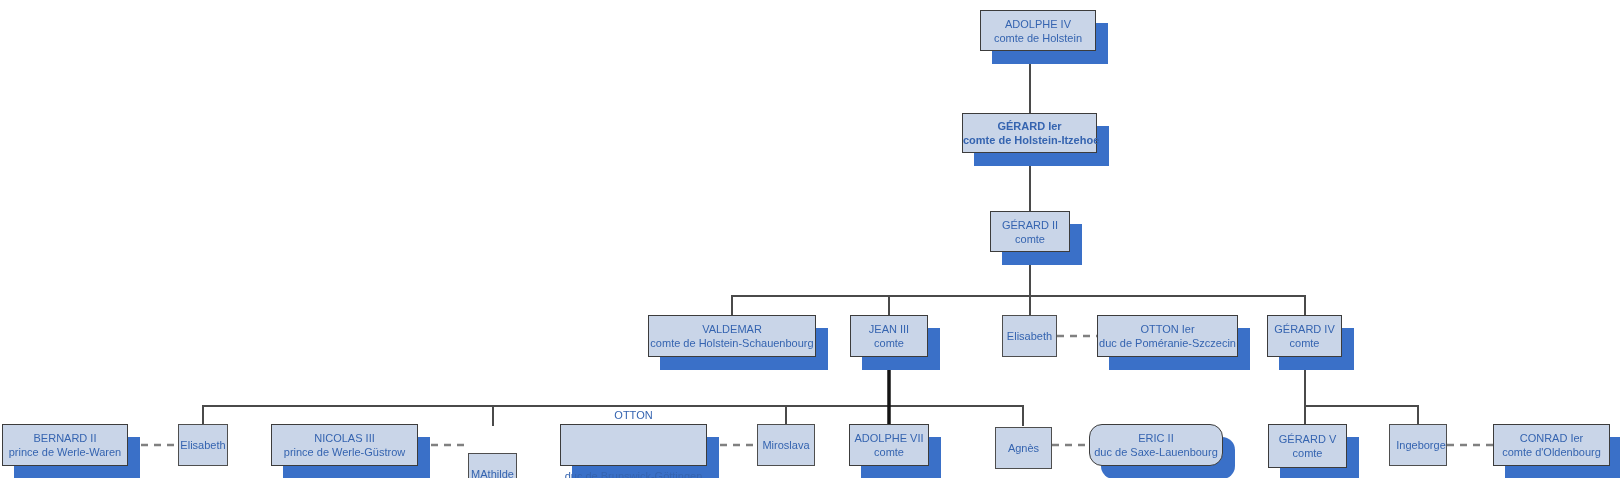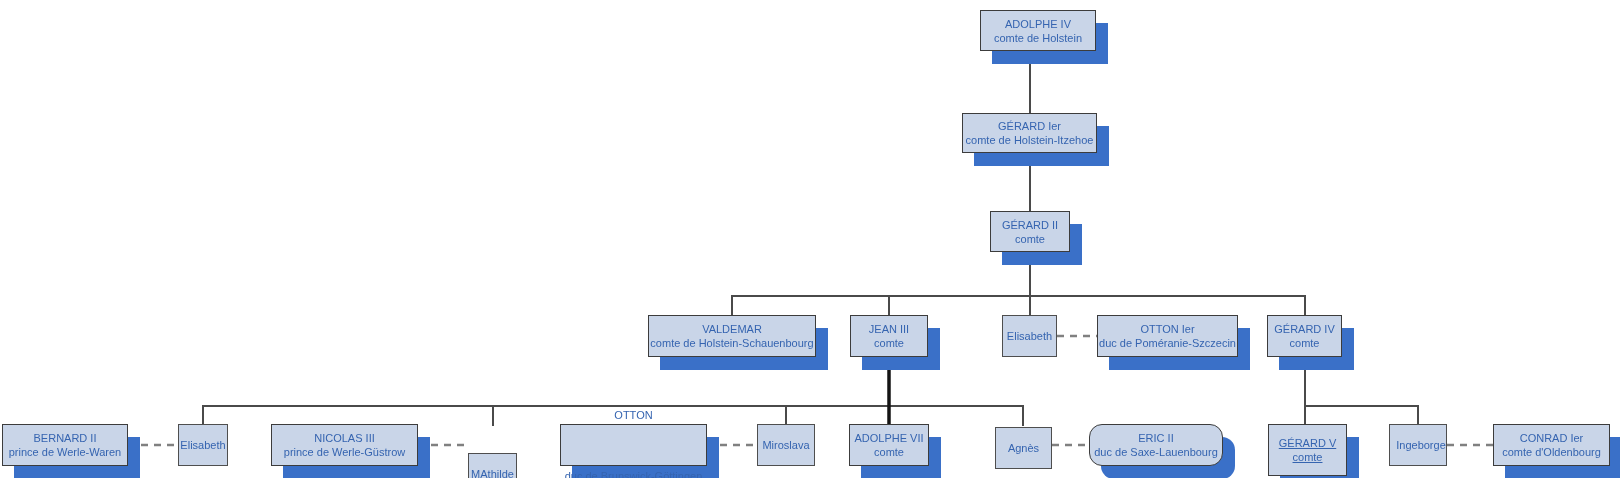--- a/index.html
+++ b/index.html
@@ -51,21 +51,21 @@
     <path class="marriage" d="M707 445 H757"></path>
     <path class="marriage" d="M1052 445 H1089"></path>
     <path class="marriage" d="M1447 445 H1493"></path>
   </svg>
 
   <div class="node major" style="left:980px;top:10px;width:116px;height:41px;">
     <div class="nm">ADOLPHE IV</div>
     <div class="tt">comte de Holstein</div>
   </div>
 
-  <div class="node major" style="left:962px;top:113px;width:135px;height:40px;">
+  <div class="node major" style="left:962px;top:113px;width:135px;height:40px;font-weight:bold;">
     <div class="nm">GÉRARD Ier</div>
     <div class="tt">comte de Holstein-Itzehoe</div>
   </div>
 
   <div class="node major" style="left:990px;top:211px;width:80px;height:41px;">
     <div class="nm">GÉRARD II</div>
     <div class="tt">comte</div>
   </div>
 
   <div class="node major" style="left:648px;top:315px;width:168px;height:42px;">
@@ -126,21 +126,21 @@
 
   <div class="node minor" style="left:995px;top:427px;width:57px;height:42px;">
     <div class="nm">Agnès</div>
   </div>
 
   <div class="node major" style="left:1089px;top:424px;width:134px;height:42px;border-radius:13px;">
     <div class="nm">ERIC II</div>
     <div class="tt">duc de Saxe-Lauenbourg</div>
   </div>
 
-  <div class="node major" style="left:1268px;top:424px;width:79px;height:52px;text-decoration:underline;">
+  <div class="node major" style="left:1268px;top:424px;width:79px;height:44px;">
     <div class="nm">GÉRARD V</div>
     <div class="tt">comte</div>
   </div>
 
   <div class="node minor" style="left:1389px;top:424px;width:58px;height:42px;padding-left:6px;">
     <div class="nm">Ingeborge</div>
   </div>
 
   <div class="node major" style="left:1493px;top:424px;width:117px;height:42px;">
     <div class="nm">CONRAD Ier</div>

